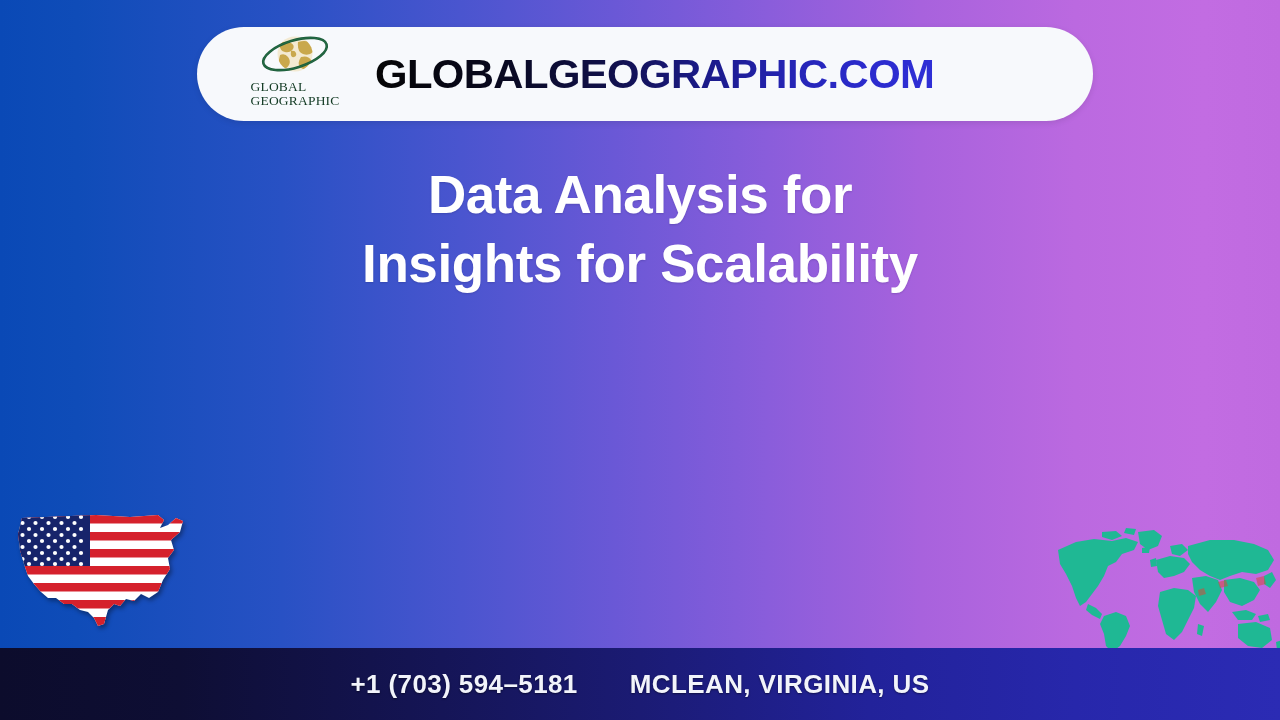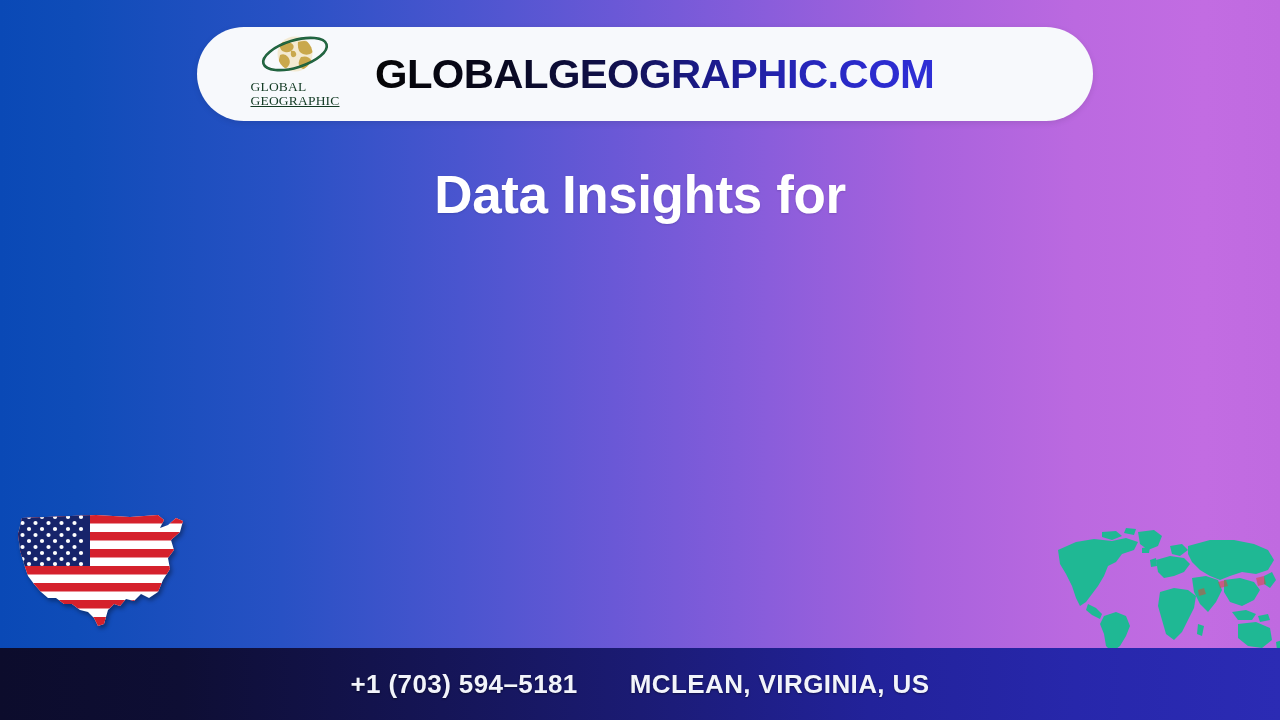--- a/index.html
+++ b/index.html
@@ -54,21 +54,21 @@
   #logo-globe { width:104px; height:48px; display:block; }
   #logo-wordmark {
     margin-top:1px;
     text-align:left;
     font-family:"Liberation Serif", serif;
     color:#123a23;
     line-height:1.02;
     letter-spacing:.2px;
   }
   #logo-wordmark .l1 { display:block; font-size:13.5px; }
-  #logo-wordmark .l2 { display:block; font-size:13.5px;text-decoration:underline; }
+  #logo-wordmark .l2 { display:block; font-size:13.5px; }
 
   #brand-domain {
     margin-left:24px;
     font-family:"Liberation Sans", sans-serif;
     font-weight:bold;
     font-size:41px;
     letter-spacing:-0.6px;
     line-height:1;
     transform:scaleX(1.02);
     transform-origin:left center;
@@ -171,21 +171,22 @@
       <div id="logo-wordmark">
         <span class="l1">GLOBAL</span>
         <span class="l2">GEOGRAPHIC</span>
       </div>
     </div>
 
     <div id="brand-domain">GLOBALGEOGRAPHIC.COM</div>
   </div>
 
   <h1 id="headline">
-    <span class="hl-line">Data Insights for</span>
+    <span class="hl-line">Data Analysis for</span>
+    <span class="hl-line">Insights for Scalability</span>
   </h1>
 
   <div id="usa-map-wrap">
     <svg viewBox="0 0 186 132" aria-hidden="true">
       <defs>
         <clipPath id="usaClip">
           <path d="M14 12 L88 9 L122 11 L150 9 L156 14 L152 22 L160 19 L168 12 L175 15
                    L172 26 L163 34 L166 44 L160 52 L162 63 L155 74 L150 86 L141 92
                    L133 88 L126 95 L118 93 L112 100 L106 98 L100 104 L96 118 L90 120
                    L86 112 L80 106 L72 104 L64 98 L56 98 L48 92 L40 92 L33 86

